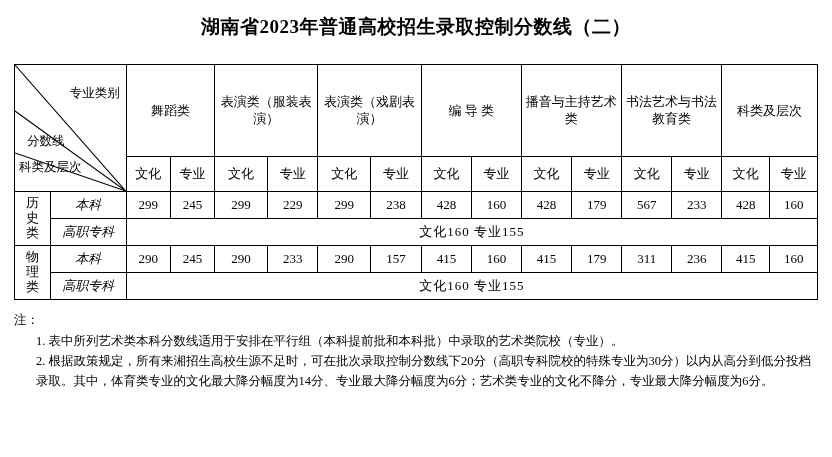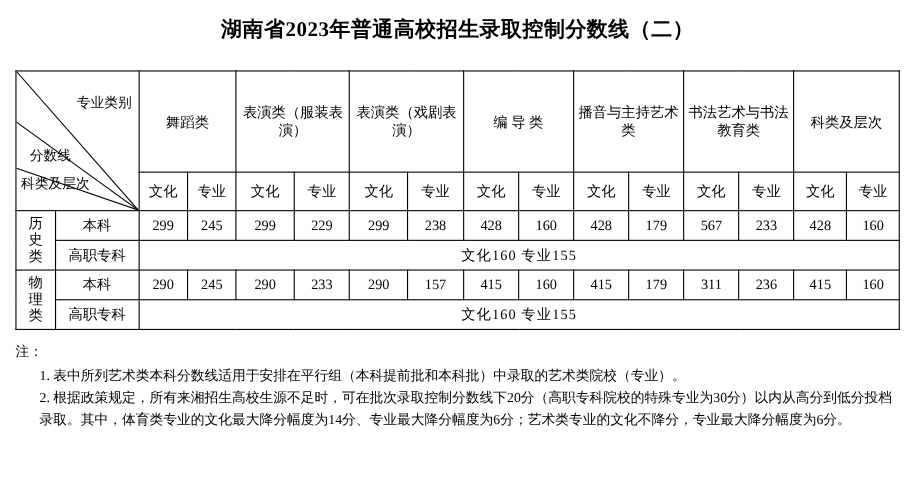--- a/index.html
+++ b/index.html
@@ -86,20 +86,21 @@
     font-size: 13px;
     line-height: 1.15;
     width: 34px;
     padding: 0 2px !important;
   }
   .rowlabel-vert span {
     display: block;
   }
   .rowlabel {
     font-size: 13px;
+    font-style: italic;
   }
   .num {
     font-size: 14px;
   }
   .span-cell {
     font-size: 13.5px;
     letter-spacing: 1px;
   }
   .notes {
     margin-top: 10px;

